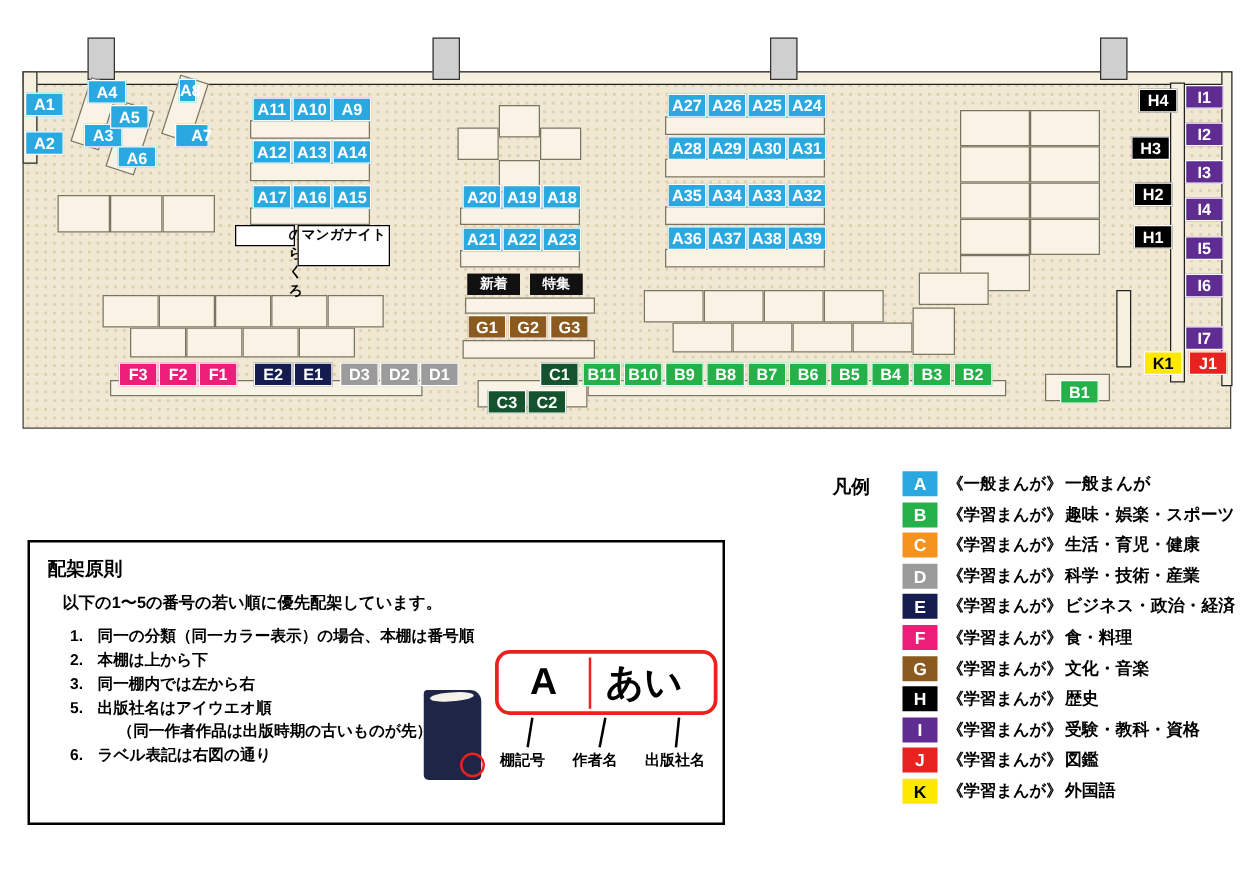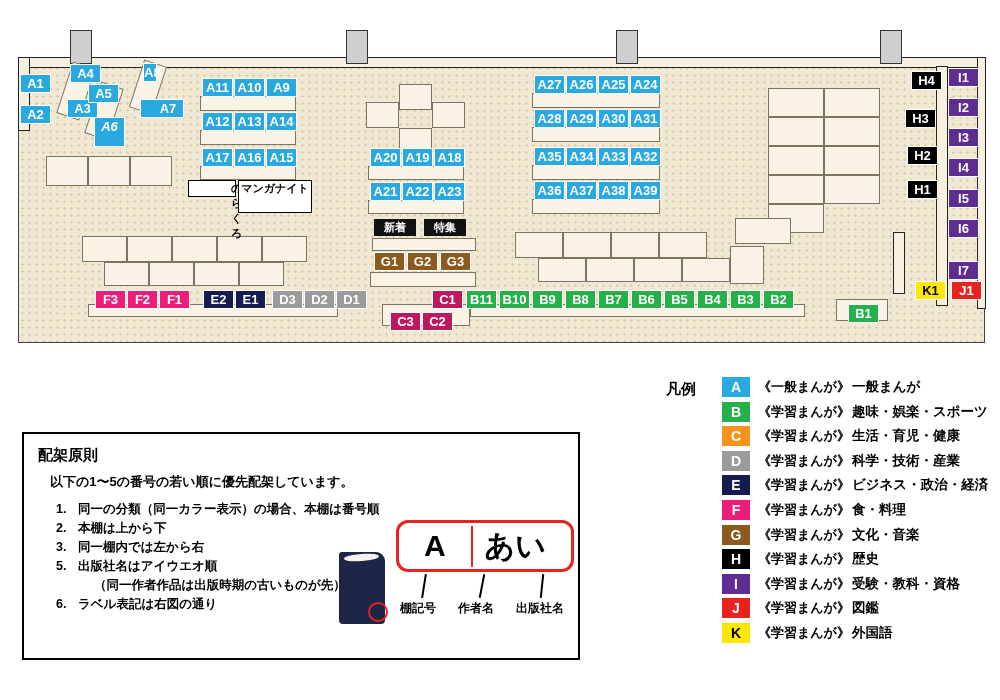--- a/index.html
+++ b/index.html
@@ -10,21 +10,21 @@
   #map{position:absolute;left:0;top:0;width:1000px;height:700px;}
   .floor{position:absolute;left:18px;top:57px;width:967px;height:286px;
          background-color:#f1e8d4;
          background-image:radial-gradient(#dccdab 1px,transparent 1.3px);
          background-size:7px 7px;border:1px solid #444;box-sizing:border-box;}
   .wall{position:absolute;background:#f6f0df;border:1px solid #222;box-sizing:border-box;}
   .pillar{position:absolute;background:#cfcfcf;border:1px solid #333;box-sizing:border-box;}
   .shelf{position:absolute;background:#f8f3e4;border:1px solid #7a7463;box-sizing:border-box;}
   .maplabel{position:absolute;height:19px;line-height:17px;text-align:center;font-weight:bold;
             font-size:13px;color:#fff;border:1px solid #fff;box-sizing:border-box;}
-  .cat-A{background:#2aa9e0}.cat-B{background:#25b04a}.cat-C{background:#be185d}
+  .cat-A{background:#2aa9e0}.cat-B{background:#25b04a}.cat-C{background:#14532d}
   .cat-D{background:#9b9b9b}.cat-E{background:#151c4f}.cat-F{background:#ec1e79}
   .cat-G{background:#8a5a1e}.cat-H{background:#000}.cat-I{background:#5f2d91}
   .cat-J{background:#e8231f}.cat-K{background:#ffe800;color:#000}
   .textlabel{position:absolute;height:17px;line-height:15px;text-align:center;
              font-size:11px;font-weight:bold;box-sizing:border-box;}
   .tl-outline{background:#fff;border:1px solid #000;color:#000;}
   .tl-black{background:#111;border:1px solid #111;color:#fff;}
 
   
   .principles{position:absolute;left:22px;top:432px;width:558px;height:228px;
@@ -126,23 +126,23 @@
     <div class="shelf" style="left: 735px; top: 218px; width: 56px; height: 26px;"></div>
     <div class="shelf" style="left: 88px; top: 304px; width: 250px; height: 13px;"></div>
     <div class="shelf" style="left: 382px; top: 304px; width: 88px; height: 22px;"></div>
     <div class="shelf" style="left: 470px; top: 304px; width: 335px; height: 13px;"></div>
     <div class="shelf" style="left: 836px; top: 299px; width: 52px; height: 22px;"></div>
     <div class="maplabel cat-A" style="left: 20px; top: 74px; width: 31px; height: 19px;">A1</div>
     <div class="maplabel cat-A" style="left: 20px; top: 105px; width: 31px; height: 19px;">A2</div>
     <div class="maplabel cat-A" style="left: 70px; top: 64px; width: 31px; height: 19px;">A4</div>
     <div class="maplabel cat-A" style="left: 67px; top: 99px; width: 31px; height: 19px;">A3</div>
     <div class="maplabel cat-A" style="left: 88px; top: 84px; width: 31px; height: 19px;">A5</div>
-    <div class="maplabel cat-A" style="left: 94px; top: 117px; width: 31px; height: 30px; font-style: italic;">A6</div>
+    <div class="maplabel cat-A" style="left: 94px; top: 117px; width: 31px; height: 17px;">A6</div>
     <div class="maplabel cat-A" style="left: 143px; top: 63px; width: 14px; height: 19px;">A8</div>
-    <div class="maplabel cat-A" style="left: 140px; top: 99px; width: 44px; height: 19px; padding-left: 12px;">A7</div>
+    <div class="maplabel cat-A" style="left: 140px; top: 99px; width: 27px; height: 19px; padding-left: 12px;">A7</div>
     <div class="maplabel cat-A" style="left: 202px; top: 78px; width: 31px; height: 19px;">A11</div>
     <div class="maplabel cat-A" style="left: 234px; top: 78px; width: 31px; height: 19px;">A10</div>
     <div class="maplabel cat-A" style="left: 266px; top: 78px; width: 31px; height: 19px;">A9</div>
     <div class="maplabel cat-A" style="left: 202px; top: 112px; width: 31px; height: 19px;">A12</div>
     <div class="maplabel cat-A" style="left: 234px; top: 112px; width: 31px; height: 19px;">A13</div>
     <div class="maplabel cat-A" style="left: 266px; top: 112px; width: 31px; height: 19px;">A14</div>
     <div class="maplabel cat-A" style="left: 202px; top: 148px; width: 31px; height: 19px;">A17</div>
     <div class="maplabel cat-A" style="left: 234px; top: 148px; width: 31px; height: 19px;">A16</div>
     <div class="maplabel cat-A" style="left: 266px; top: 148px; width: 31px; height: 19px;">A15</div>
     <div class="maplabel cat-A" style="left: 370px; top: 148px; width: 31px; height: 19px;">A20</div>

